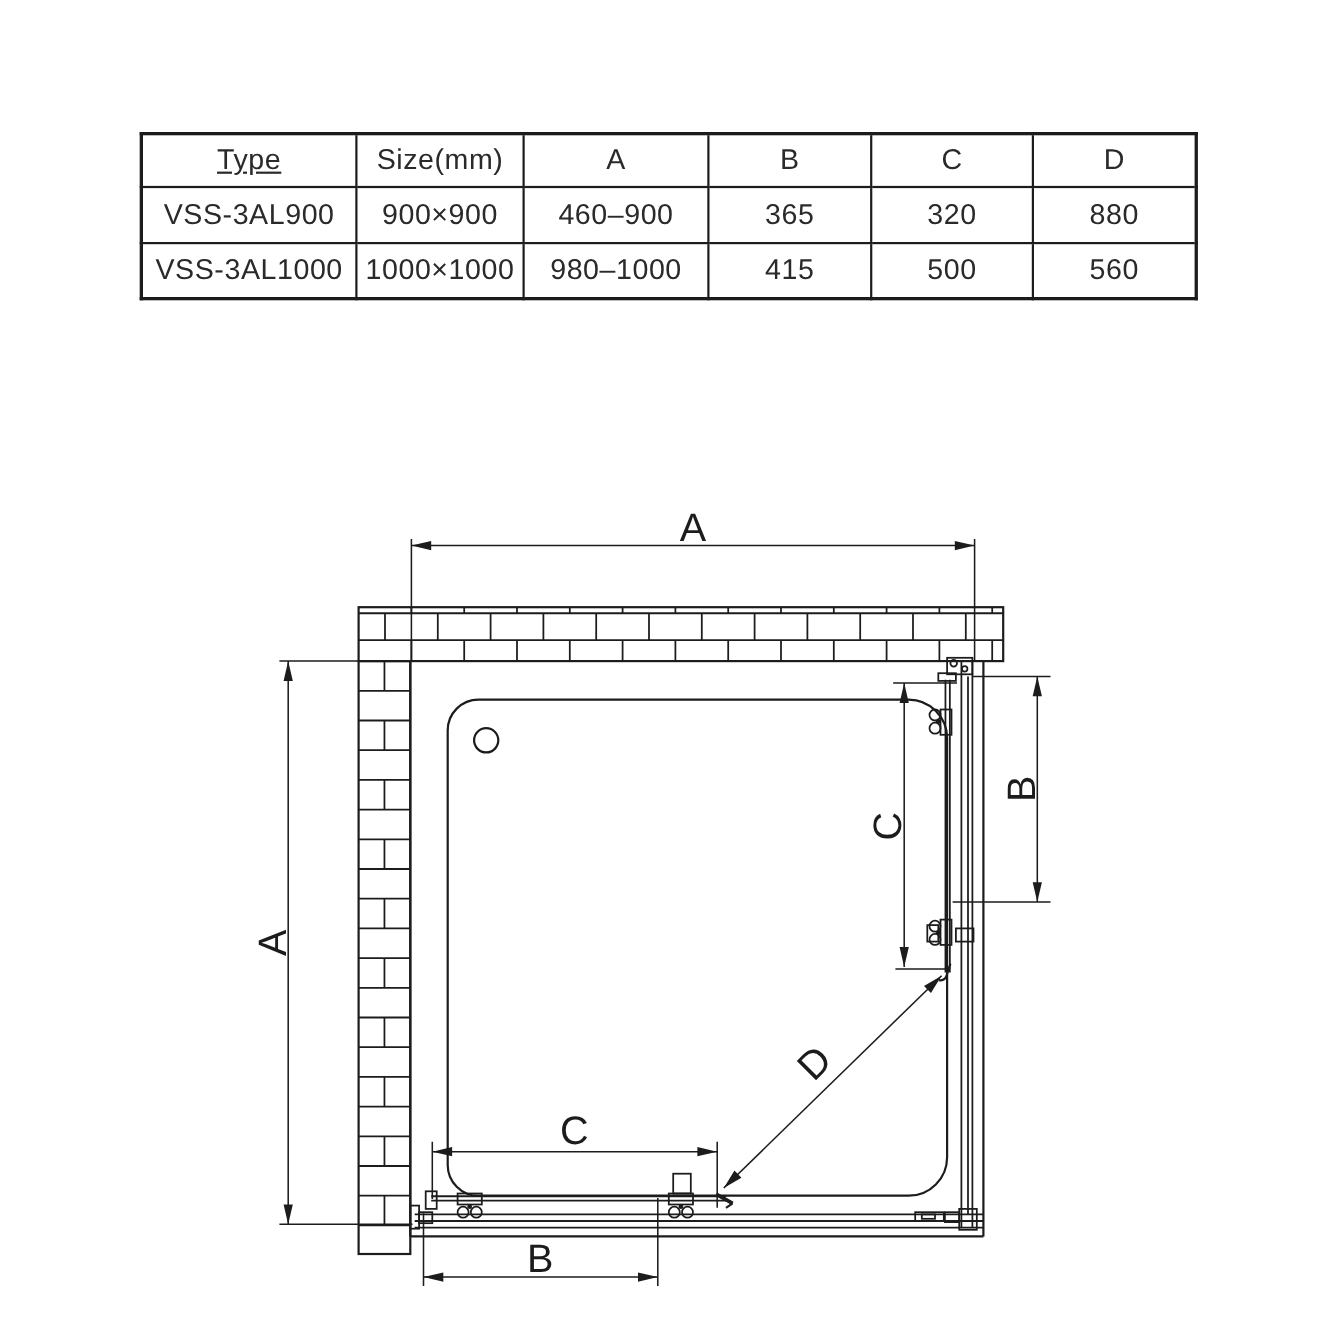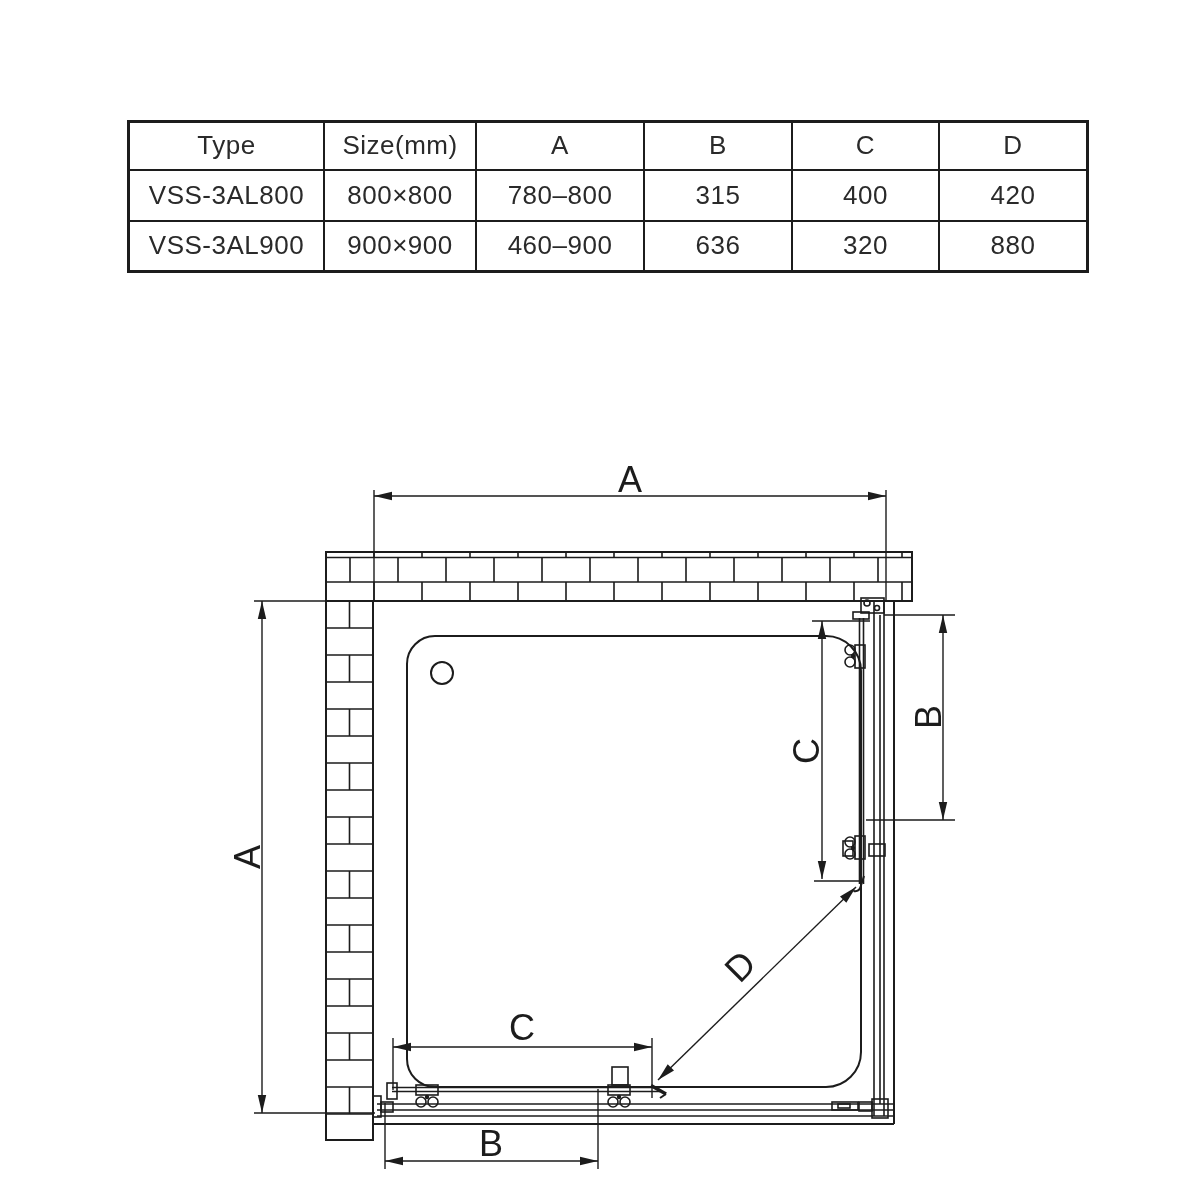--- a/index.html
+++ b/index.html
@@ -6,21 +6,21 @@
   body{width:1200px;height:1200px;position:relative;overflow:hidden;
        font-family:"Liberation Sans",sans-serif;color:#1f1f1f;}
 
   
   .spec-table{position:absolute;left:127px;top:120px;border-collapse:collapse;
               table-layout:fixed;}
   .spec-table td,.spec-table th{border:2px solid #1c1c1c;text-align:center;
               vertical-align:middle;font-weight:400;font-size:26px;
               color:#2a2a2a;padding:0;letter-spacing:.5px;}
   .spec-table{border:3px solid #1c1c1c;}
-  .col-type{width:193px;} .col-size{width:150px;} .col-a{width:166px;}
+  .col-type{width:193px;text-decoration:underline;} .col-size{width:150px;} .col-a{width:166px;}
   .col-b{width:146px;} .col-c{width:145px;} .col-d{width:146px;}
   .row-head{height:48px;} .row-data{height:51px;}
 
   
   .drawing{position:absolute;left:0;top:0;width:1200px;height:1200px;}
   .ln{stroke:#1c1c1c;fill:none;}
   .w2{stroke-width:2;} .w16{stroke-width:1.6;} .w14{stroke-width:1.4;}
   .w35{stroke-width:3.5;}
   .arr{fill:#1c1c1c;stroke:none;}
   .dimtxt{fill:#1c1c1c;font-family:"Liberation Sans",sans-serif;
@@ -33,34 +33,34 @@
   <tbody>
       <tr class="row-head">
     <td class="col-type">Type</td>
     <td class="col-size">Size(mm)</td>
     <td class="col-a">A</td>
     <td class="col-b">B</td>
     <td class="col-c">C</td>
     <td class="col-d">D</td>
   </tr>
   <tr class="row-data">
-    <td>VSS-3AL800</td>
-    <td>800×800</td>
-    <td>780–800</td>
-    <td>315</td>
-    <td>400</td>
-    <td>420</td>
-  </tr>
-  <tr class="row-data">
     <td>VSS-3AL900</td>
     <td>900×900</td>
     <td>460–900</td>
-    <td>636</td>
+    <td>365</td>
     <td>320</td>
     <td>880</td>
+  </tr>
+  <tr class="row-data">
+    <td>VSS-3AL1000</td>
+    <td>1000×1000</td>
+    <td>980–1000</td>
+    <td>415</td>
+    <td>500</td>
+    <td>560</td>
   </tr>
 </tbody>
   </table>
 
 <svg class="drawing" viewBox="0 0 1200 1200" xmlns="http://www.w3.org/2000/svg">
 
   <g>
     <rect class="ln w2" x="326" y="552" width="586" height="49"></rect>
     <path class="ln w16" d="M326 557.5H912M326 582H912
       M350 557.5V582M398 557.5V582M446 557.5V582M494 557.5V582M542 557.5V582M590 557.5V582M638 557.5V582M686 557.5V582M734 557.5V582M782 557.5V582M830 557.5V582M878 557.5V582

